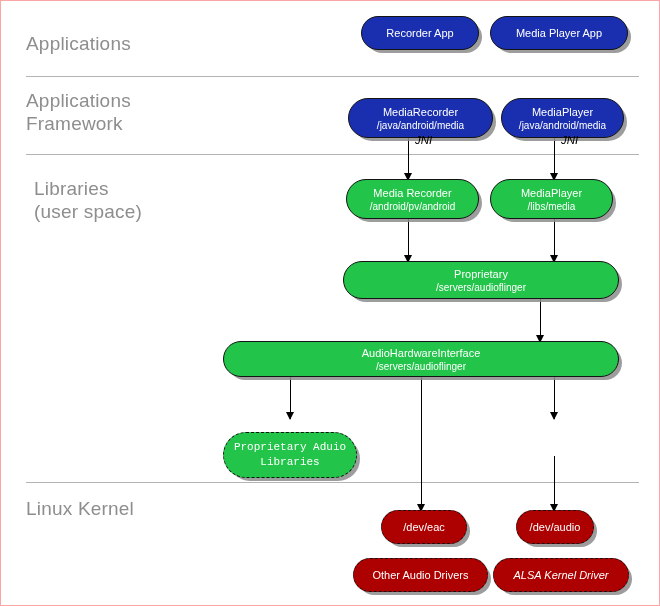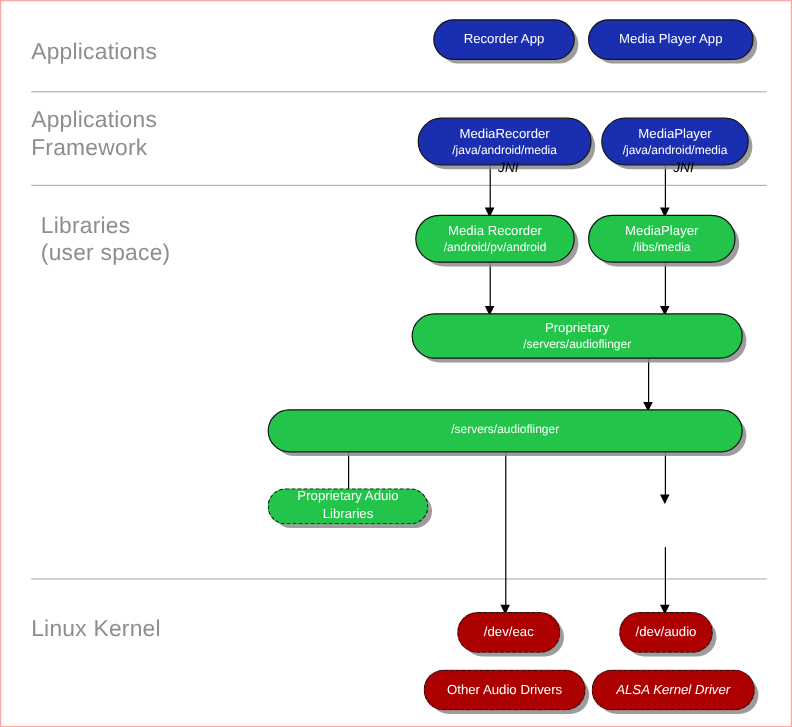--- a/index.html
+++ b/index.html
@@ -98,21 +98,21 @@
 <div id="stage">
 
   <div class="band-label" style="left:25px; top:31px;">Applications</div>
 
   <div class="band-label" style="left:25px; top:88px;">Applications
 Framework</div>
 
   <div class="band-label" style="left:33px; top:176px;">Libraries
 (user space)</div>
 
-  <div class="band-label" style="left:25px; top:512px;">Linux Kernel</div>
+  <div class="band-label" style="left:25px; top:496px;">Linux Kernel</div>
 
   <div class="sep" style="left:25px; top:75px;  width:613px;"></div>
   <div class="sep" style="left:25px; top:153px; width:613px;"></div>
   <div class="sep" style="left:25px; top:481px; width:613px;"></div>
 
   <div class="vline" style="left:407px; top:137px; height:41px;"></div>
   <div class="arrowhead" style="left:403px; top:172px;"></div>
   <div class="edge-label" style="left:414px; top:133px;">JNI</div>
 
   <div class="vline" style="left:553px; top:137px; height:41px;"></div>
@@ -167,24 +167,25 @@
     <span class="t1">MediaPlayer</span>
     <span class="t2">/libs/media</span>
   </div>
 
   <div class="node green two-line" style="left:342px; top:260px; width:276px; height:38px;">
     <span class="t1">Proprietary</span>
     <span class="t2">/servers/audioflinger</span>
   </div>
 
   <div class="node green two-line" style="left:222px; top:340px; width:396px; height:36px;">
+    <span class="t1">AudioHardwareInterface</span>
     <span class="t2">/servers/audioflinger</span>
   </div>
 
-  <div class="node green dashed two-line" style="left:222px; top:406px; width:134px; height:30px;">
+  <div class="node green dashed two-line" style="left:222px; top:431px; width:134px; height:46px;font-family:Liberation Mono, monospace;">
     <span class="t1">Proprietary Aduio</span>
     <span class="t1">Libraries</span>
   </div>
 
 
   <div class="node red dashed" style="left:380px; top:509px; width:86px; height:34px;">
     <span class="t1">/dev/eac</span>
   </div>
 
   <div class="node red dashed" style="left:352px; top:557px; width:135px; height:34px;">

